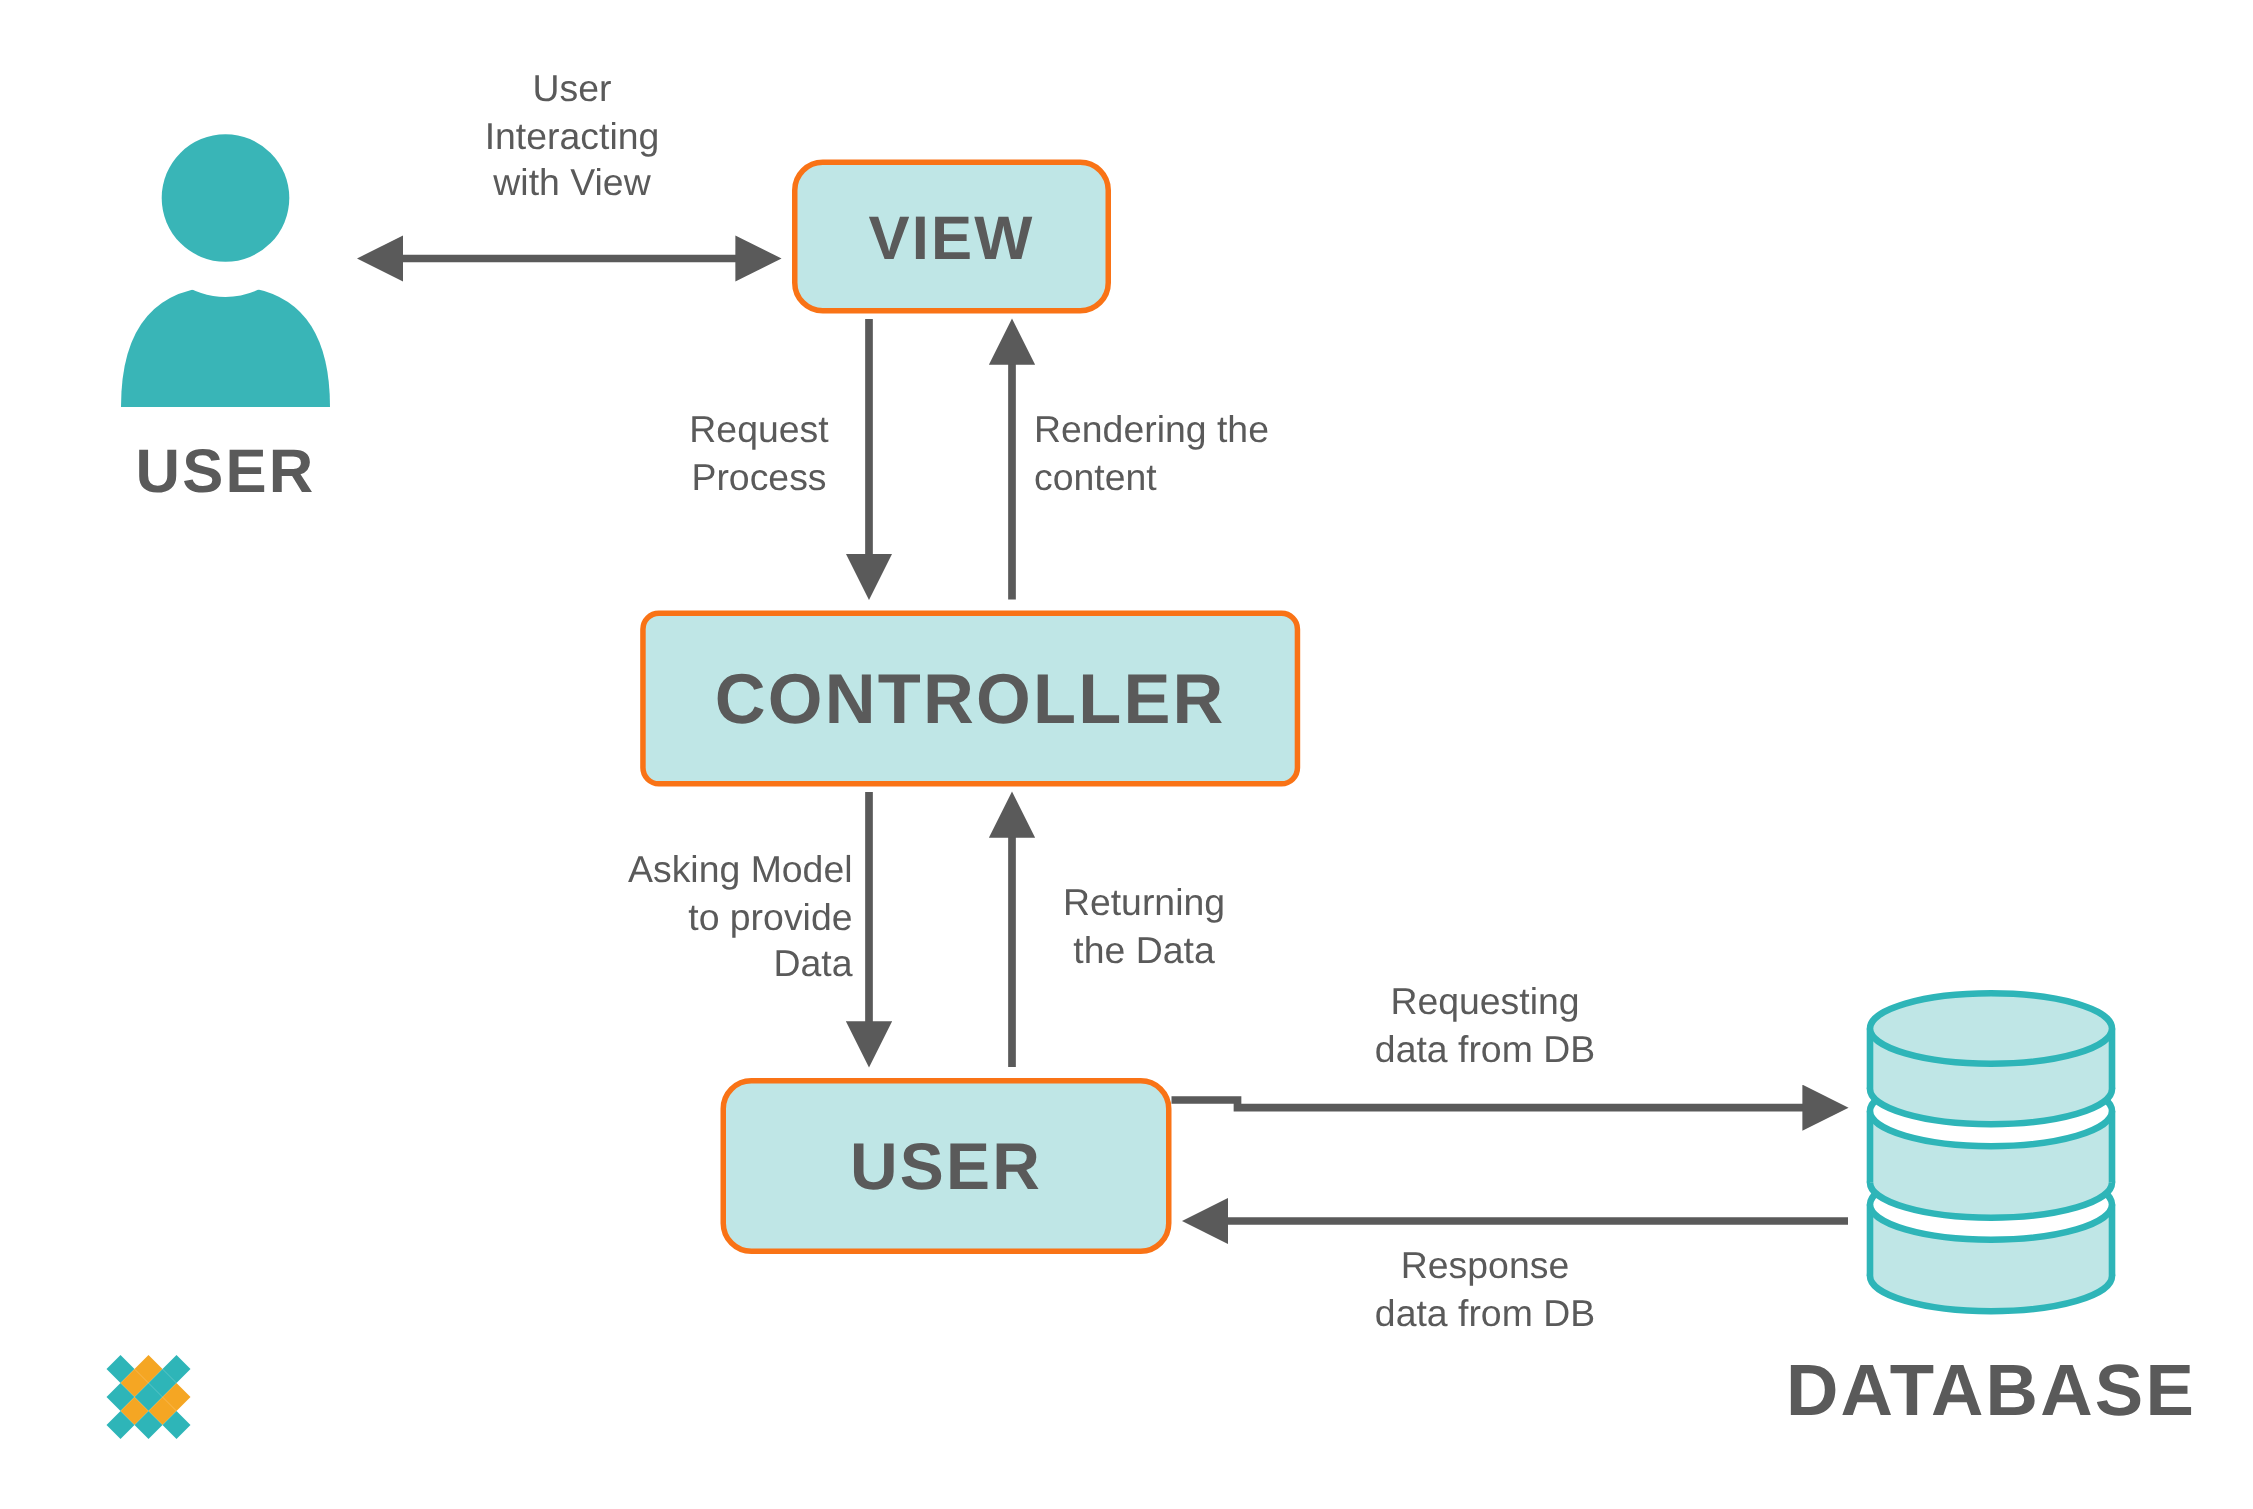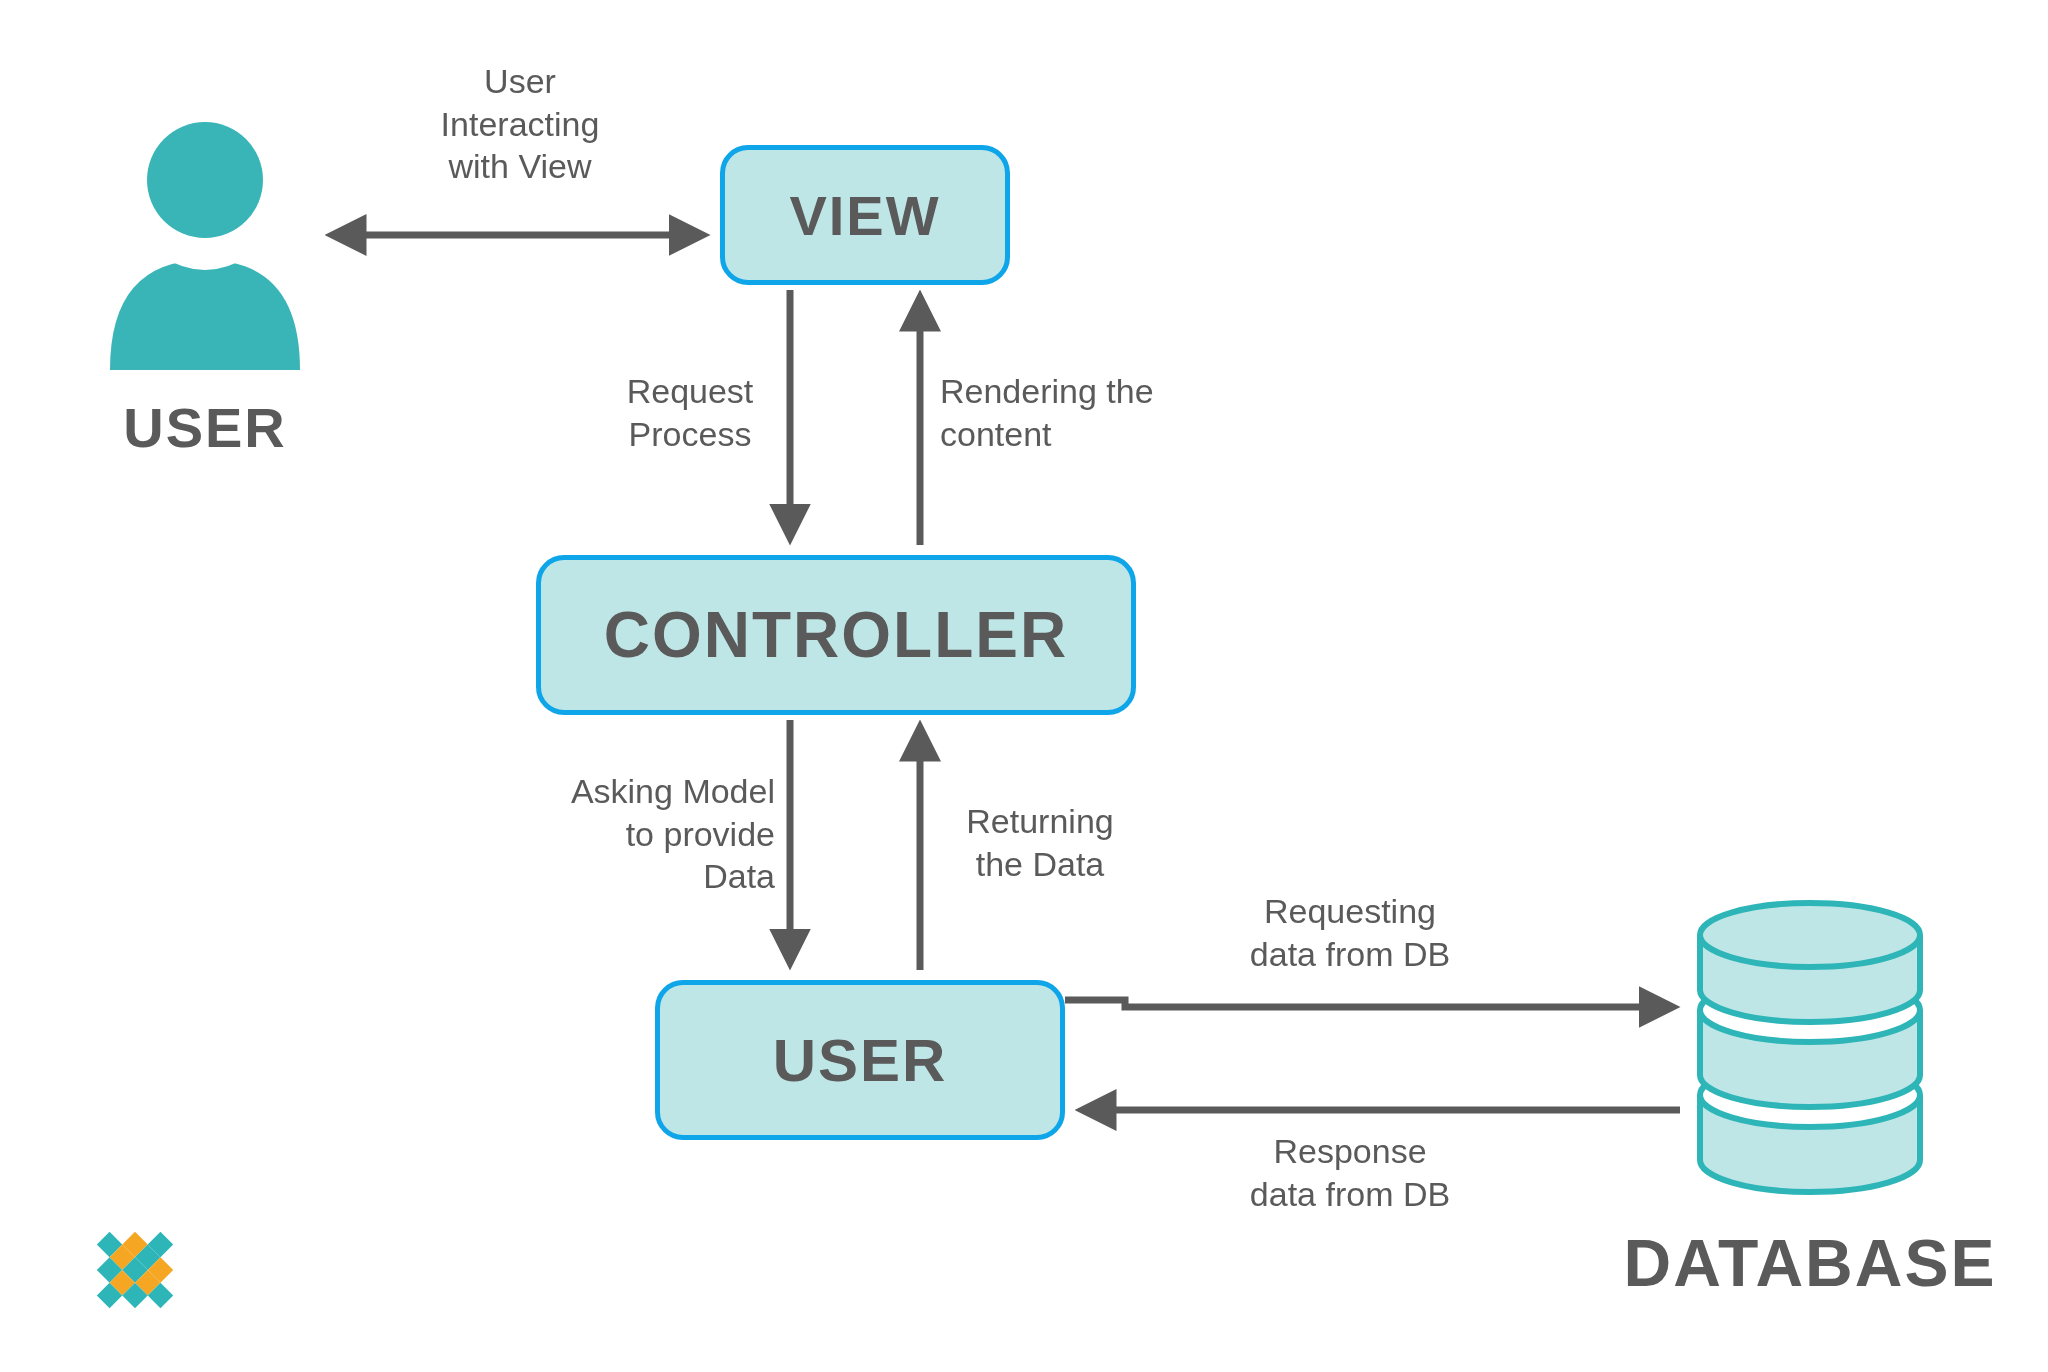--- a/index.html
+++ b/index.html
@@ -8,21 +8,21 @@
     width: 2048px;
     height: 1372px;
     background: #ffffff;
     font-family: "Segoe UI", "Helvetica Neue", Arial, sans-serif;
     position: relative;
     overflow: hidden;
   }
   .node-box {
     position: absolute;
     background: #bfe6e6;
-    border: 5px solid #0ea5e9;
+    border: 5px solid #f97316;
     border-radius: 28px;
     display: flex;
     align-items: center;
     justify-content: center;
   }
   .node-label {
     font-weight: 700;
     color: #5a5a5a;
     letter-spacing: 2px;
     text-align: center;
@@ -89,21 +89,21 @@
     <path d="M 20 260 Q 20 150 115 150 Q 210 150 210 260 Z" fill="#39b5b7"></path>
     <path d="M 70 145 Q 115 175 160 145 L 160 130 Q 115 160 70 130 Z" fill="#ffffff"></path>
   </svg>
 </div>
 <div class="entity-label" style="left:80px; top:395px; width:250px; font-size:56px;">USER</div>
 
 <div class="node-box" style="left:720px; top:145px; width:280px; height:130px;">
   <span class="node-label" style="font-size:56px;">VIEW</span>
 </div>
 
-<div class="node-box" style="left:536px; top:555px; width:590px; height:150px;">
+<div class="node-box" style="left:582px; top:555px; width:590px; height:150px;border-radius:17px;">
   <span class="node-label" style="font-size:64px;">CONTROLLER</span>
 </div>
 
 <div class="node-box" style="left:655px; top:980px; width:400px; height:150px;">
   <span class="node-label" style="font-size:60px;">USER</span>
 </div>
 
 <div class="db-icon" style="left:1690px; top:900px;">
   <svg width="240" height="300" viewBox="0 0 240 300">
 

